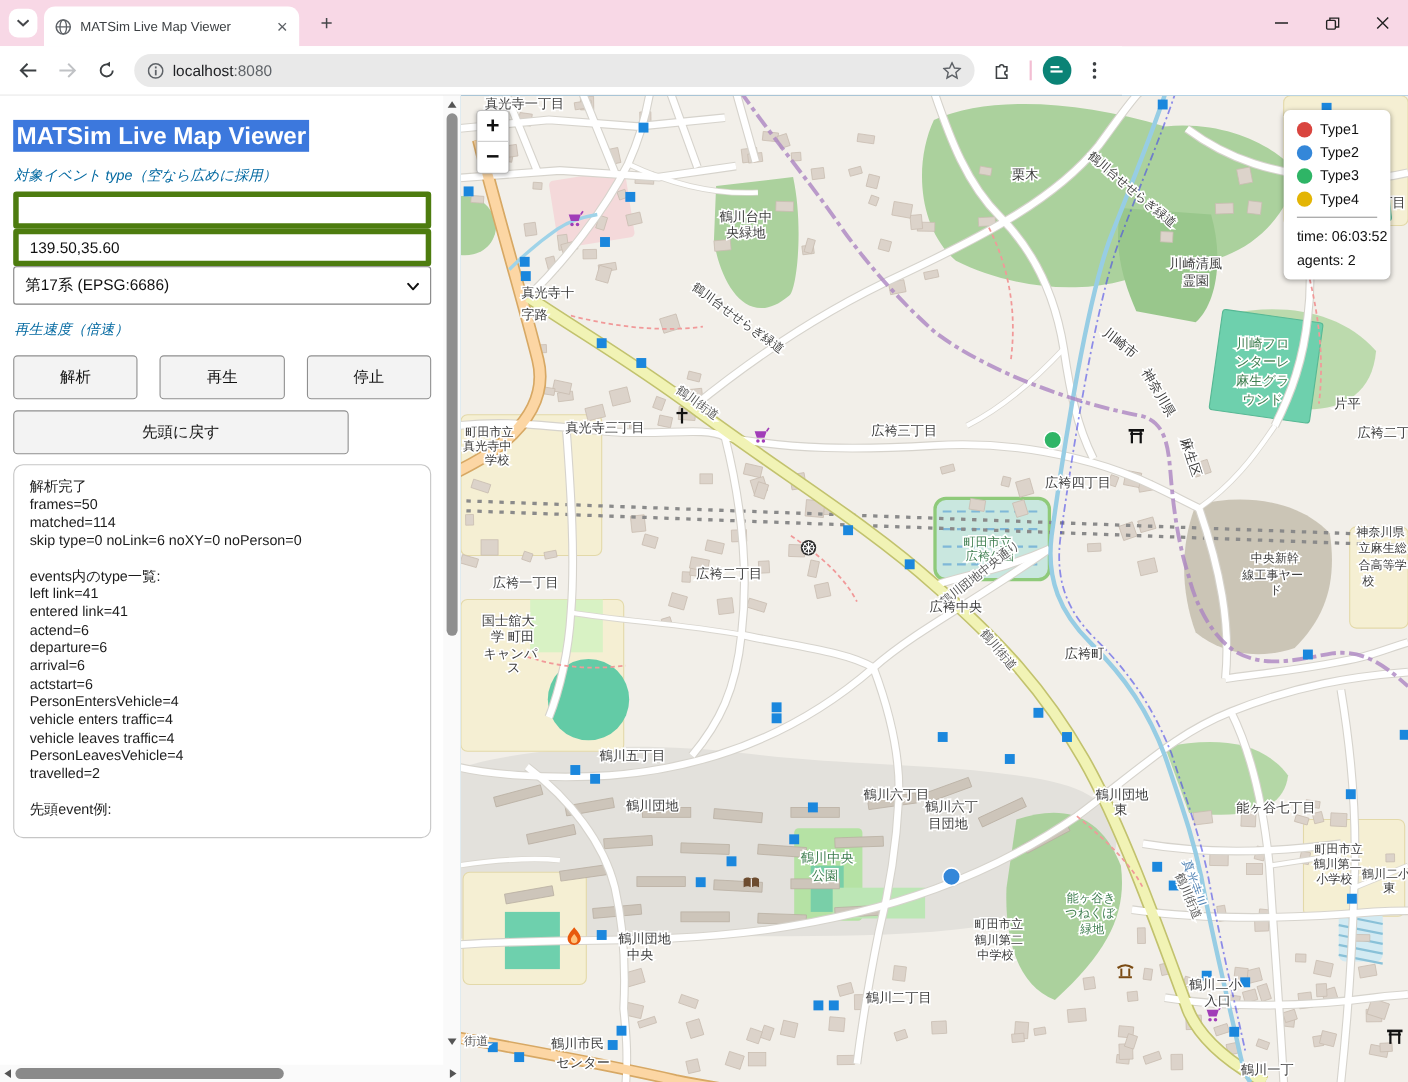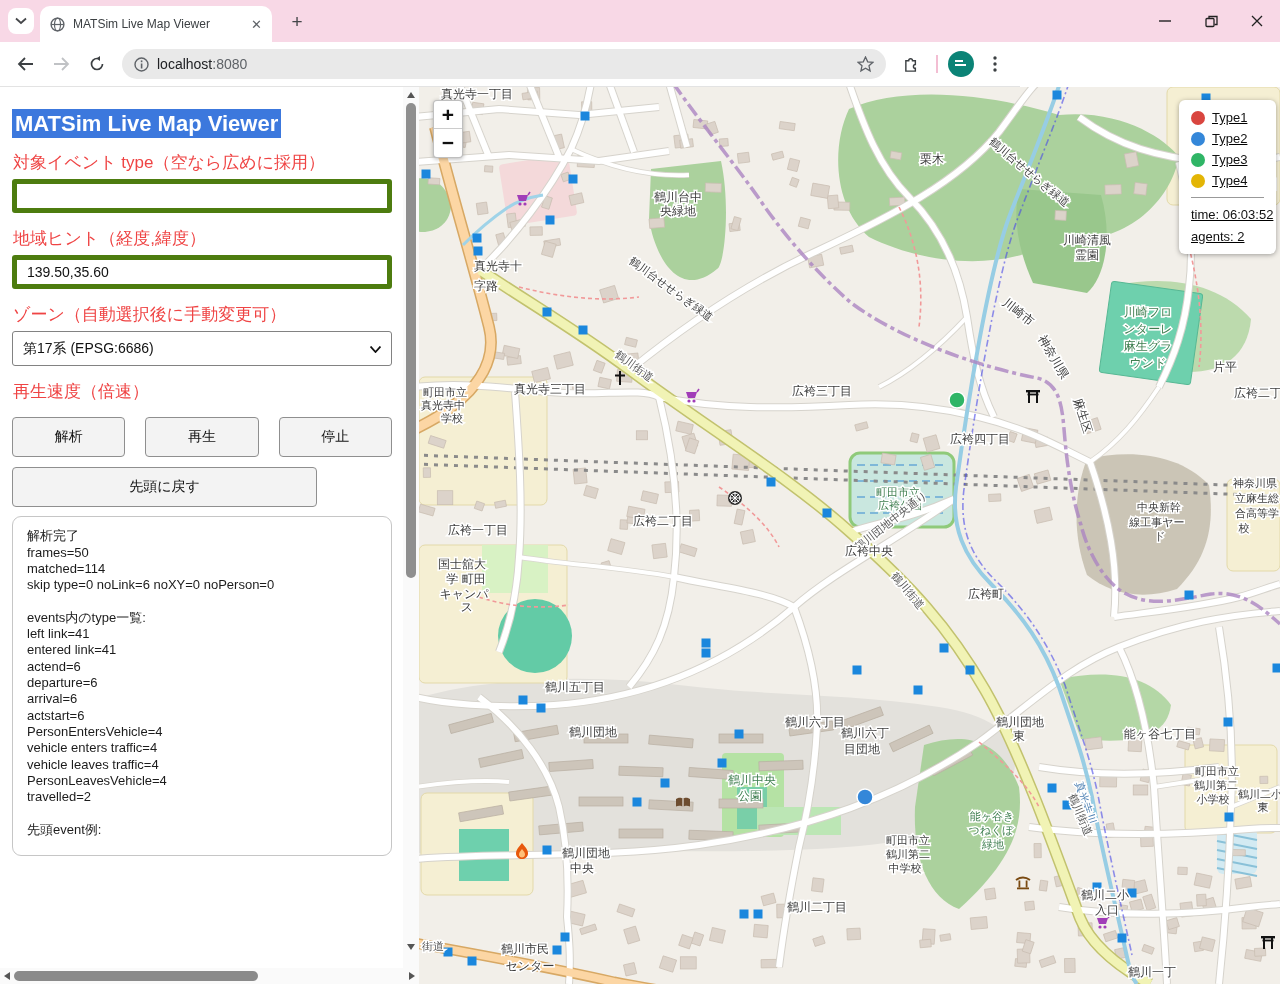--- a/index.html
+++ b/index.html
@@ -32,21 +32,21 @@
   .avatar b { position:absolute; left:7px; top:13px; width:11px; height:2px; background:#fff; }
 
   
   .sidebar { position:absolute; left:0; top:87px; width:403px; height:897px; background:#fff;
     padding:24px 11px 0 12px; overflow:hidden; }
   .apptitle { display:inline; font-size:22px; font-weight:bold; color:#fff;
     background:#3c78dd; padding:2px 3px; line-height:1.2; }
   .dropzone { margin-top:19px; border:2px dashed #555; border-radius:10px; padding:13px 16px 12px; }
   .dz-main { font-size:15px; font-weight:bold; color:#1a1a1a; line-height:1.45; }
   .dz-note { margin-top:9px; font-size:13px; color:#757575; line-height:1.35; }
-  .flabel { margin:14px 0 5px 1px; font-size:17px; color:#ef4444; }
+  .flabel { margin:14px 0 5px 1px; font-size:13px; color:#0369a1;font-style:italic; }
   .finput { width:380px; height:34px; border:5px solid #4d7c0f; border-radius:3px;
     font-size:14px; padding:0 10px; color:#111; background:#fff; font-family:inherit; }
   .fselect { position:relative; width:380px; height:35px; border:1px solid #828282; border-radius:3px;
     display:flex; align-items:center; padding:0 10px; font-size:14px; color:#111; background:#fff; }
   .fselect svg { position:absolute; right:10px; top:14px; }
   .btnrow { display:flex; gap:20px; margin-top:14px; }
   .btn { flex:1; height:40px; background:#f3f3f3; border:1px solid #8f8f8f; border-radius:4px;
     font-size:14px; color:#111; display:flex; align-items:center; justify-content:center; font-family:inherit; }
   .btn.full { margin-top:10px; width:305px; flex:none; }
   .logbox { margin-top:9px; width:380px; border:1px solid #c6c6c6; border-radius:9px;
@@ -64,22 +64,22 @@
   .arr.left  { left:4px; top:4px; border-top:4px solid transparent; border-bottom:4px solid transparent; border-right:6px solid #555; }
   .arr.right { right:4px; top:4px; border-top:4px solid transparent; border-bottom:4px solid transparent; border-left:6px solid #555; }
 
   
   .mapwrap { position:absolute; left:419px; top:87px; width:861px; height:897px; overflow:hidden; background:#0369a1; }
   .zoomctl { position:absolute; left:14px; top:13px; width:30px; border:1px solid rgba(0,0,0,.25);
     border-radius:4px; background:#fff; box-shadow:0 1px 4px rgba(0,0,0,.3); z-index:5; }
   .zbtn { width:28px; height:28px; display:flex; align-items:center; justify-content:center;
     font-size:21px; font-weight:bold; color:#111; }
   .zbtn:first-child { border-bottom:1px solid #ccc; }
-  .legend { position:absolute; right:4px; top:13px; width:97px; background:#fff; border-radius:6px;
-    box-shadow:0 1px 5px rgba(0,0,0,.35); padding:10px 0 10px 12px; z-index:5;text-decoration:underline; }
+  .legend { position:absolute; right:16px; top:13px; width:97px; background:#fff; border-radius:6px;
+    box-shadow:0 1px 5px rgba(0,0,0,.35); padding:10px 0 10px 12px; z-index:5; }
   .lg-row { display:flex; align-items:center; gap:7px; margin-bottom:6px; }
   .lg-dot { width:14px; height:14px; border-radius:50%; }
   .lg-label { font-size:13px; color:#111; }
   .lg-div { height:1px; background:#999; margin:9px 12px 9px 0; }
   .lg-meta { font-size:13px; color:#111; margin-top:7px; }
 </style>
 </head>
 <body>
 
 <div class="titlebar">
@@ -164,24 +164,22 @@
     </svg>
   </div>
 </div>
 
 <div class="sidebar">
   <h1 class="apptitle">MATSim Live Map Viewer</h1>
 
   <div class="flabel">対象イベント type（空なら広めに採用）</div>
   <input class="finput" value="" style="">
 
-  <div class="flabel">地域ヒント（経度,緯度）</div>
   <input class="finput" value="139.50,35.60" style="">
 
-  <div class="flabel">ゾーン（自動選択後に手動変更可）</div>
   <div class="fselect">
     <span>第17系 (EPSG:6686)</span>
     <svg width="11" height="7">
         <path d="M0.5,0.5 L5.5,6 L10.5,0.5" fill="none" stroke="#111" stroke-width="1.8"></path>
       </svg>
   </div>
 
   <div class="flabel">再生速度（倍速）</div>
 
   <div class="btnrow">

